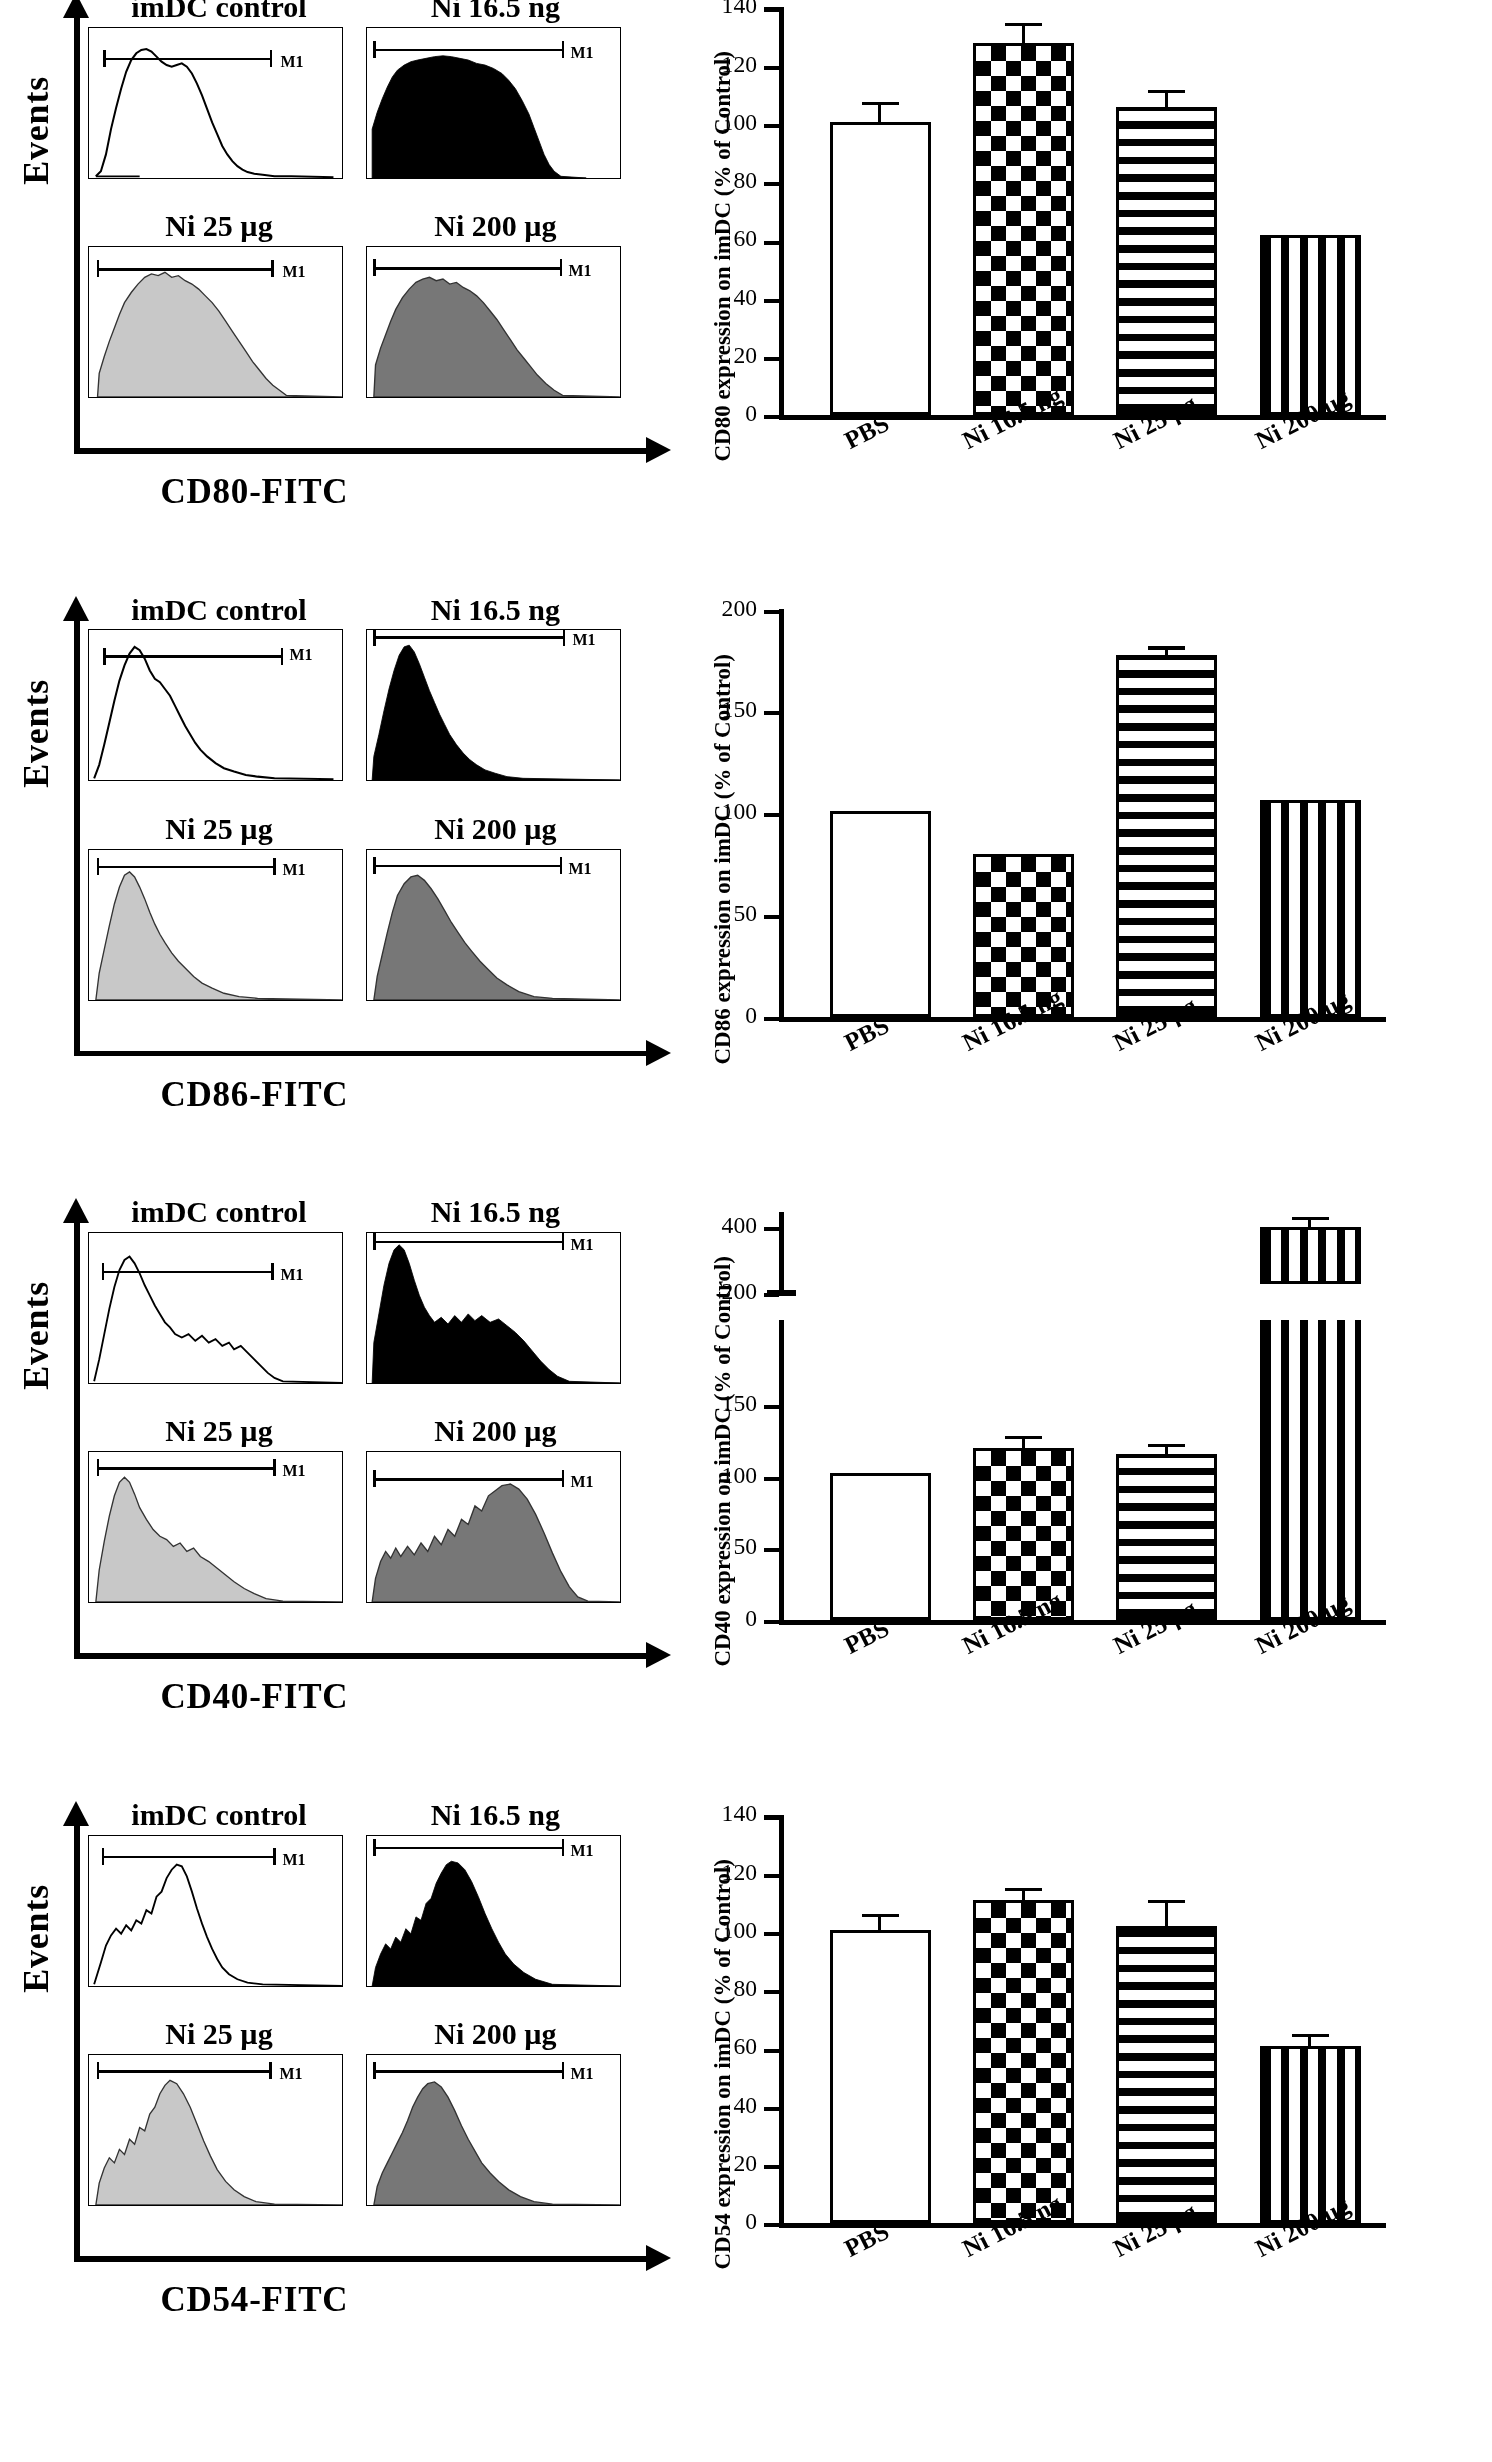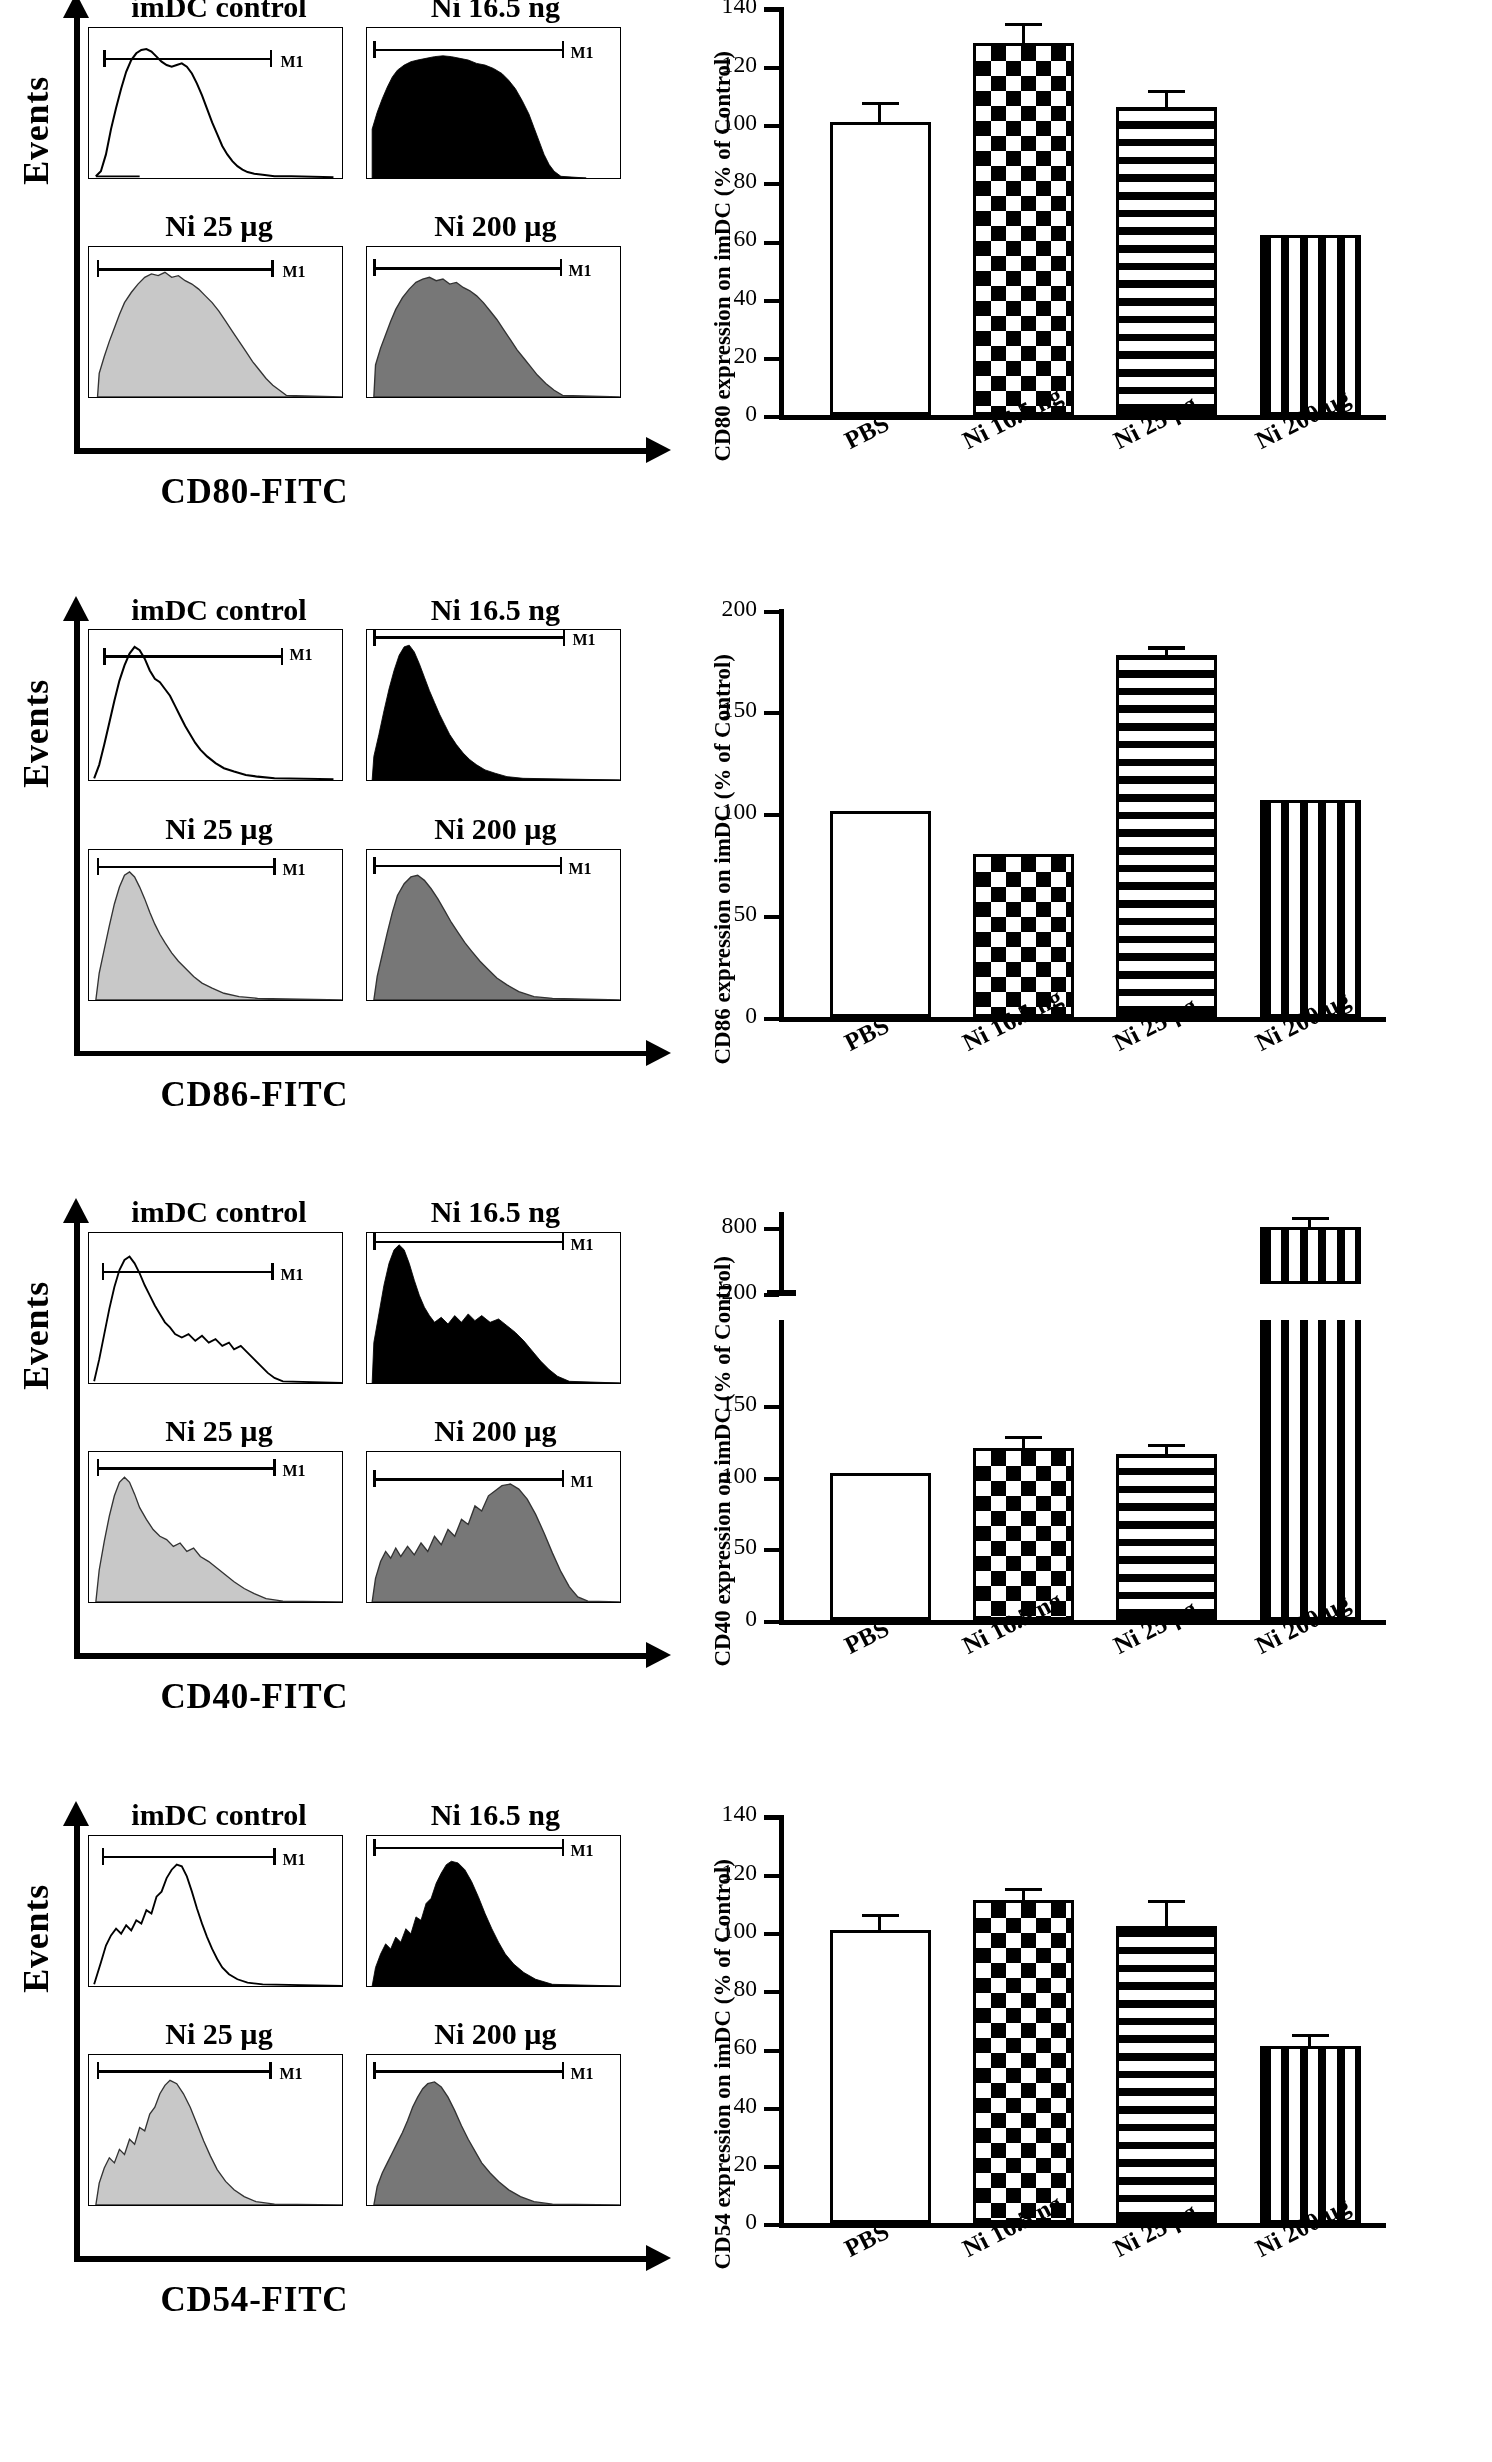--- a/index.html
+++ b/index.html
@@ -344,21 +344,21 @@
         <div class="ticklab" style="top:393px;">0</div>
         <div class="tick" style="top:336px;"></div>
         <div class="ticklab" style="top:321px;">50</div>
         <div class="tick" style="top:265px;"></div>
         <div class="ticklab" style="top:250px;">100</div>
         <div class="tick" style="top:193px;"></div>
         <div class="ticklab" style="top:178px;">150</div>
         <div class="tick" style="top:81px;"></div>
         <div class="ticklab" style="top:66px;">200</div>
         <div class="tick" style="top:15px;"></div>
-        <div class="ticklab" style="top:0px;">800</div>
+        <div class="ticklab" style="top:0px;">400</div>
 
         <div class="bar fill-open" style="left:51px;  width:101px; top:261px; height:147px;"></div>
         <div class="bar fill-check" style="left:194px; width:101px; top:236px; height:172px;"></div>
         <div class="err" style="left:243px;top:224px;height:13.5px;"></div>
         <div class="errcap" style="left:226px;top:224px;width:37px;"></div>
         <div class="bar fill-hstripe" style="left:337px; width:101px; top:242px; height:166px;"></div>
         <div class="err" style="left:386px;top:232px;height:11.8px;"></div>
         <div class="errcap" style="left:369px;top:232px;width:37px;"></div>
 
         <div class="bar fill-vstripe" style="left:481px; width:101px; top:15px; height:57px;"></div>

